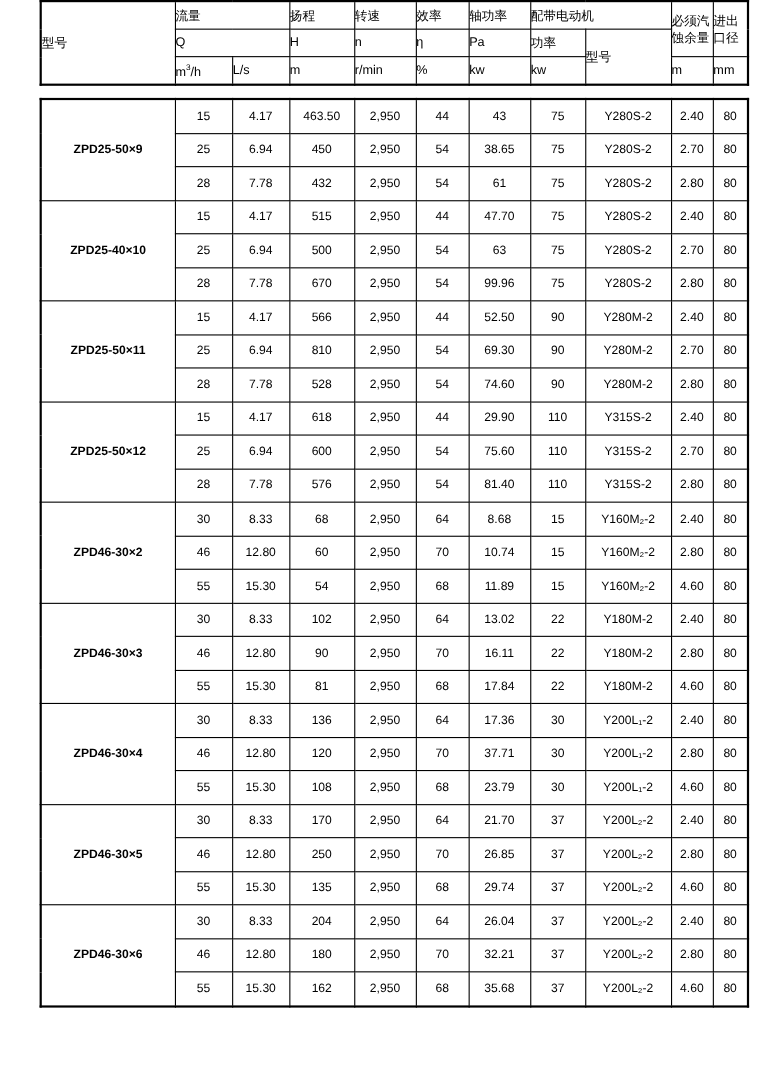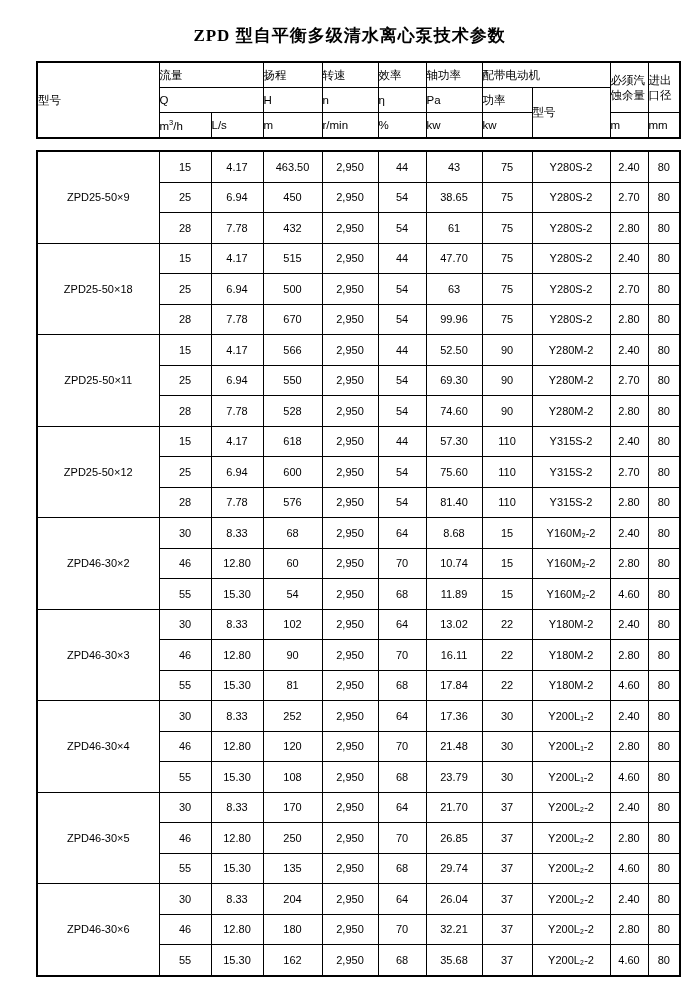--- a/index.html
+++ b/index.html
@@ -47,21 +47,21 @@
   table.data-table td {
     border: 1px solid #000;
     text-align: center;
     vertical-align: middle;
     font-size: 11px;
     padding: 0;
     height: 29.5px;
   }
   .model-cell {
     font-size: 11.5px;
-    font-weight: normal;
+    font-weight: bold;
   }
   .hdr-wrap {
     margin-bottom: 11px;
   }
   .hdr-wrap table.header-table {
     border: 2px solid #000;
   }
   table.data-table {
     border: 2px solid #000;
   }
@@ -75,21 +75,20 @@
   }
   .grp-sep td {
     border-top: 1.6px solid #000 !important;
   }
 </style>
 </head>
 <body>
 
 <div class="page">
 
-  <div class="title">ZPD 型自平衡多级清水离心泵技术参数</div>
 
   <div class="hdr-wrap">
     <table class="header-table">
       <colgroup>
         <col style="width:122px">
         <col style="width:52px">
         <col style="width:52px">
         <col style="width:59px">
         <col style="width:56px">
         <col style="width:48px">
@@ -181,21 +180,21 @@
           <td>432</td>
           <td>2,950</td>
           <td>54</td>
           <td>61</td>
           <td>75</td>
           <td>Y280S-2</td>
           <td>2.80</td>
           <td>80</td>
         </tr>
         <tr class="grp-sep">
-          <td rowspan="3" class="model-cell">ZPD25-50×18</td>
+          <td rowspan="3" class="model-cell">ZPD25-40×10</td>
           <td>15</td>
           <td>4.17</td>
           <td>515</td>
           <td>2,950</td>
           <td>44</td>
           <td>47.70</td>
           <td>75</td>
           <td>Y280S-2</td>
           <td>2.40</td>
           <td>80</td>
@@ -233,21 +232,21 @@
           <td>44</td>
           <td>52.50</td>
           <td>90</td>
           <td>Y280M-2</td>
           <td>2.40</td>
           <td>80</td>
         </tr>
         <tr>
           <td>25</td>
           <td>6.94</td>
-          <td>550</td>
+          <td>810</td>
           <td>2,950</td>
           <td>54</td>
           <td>69.30</td>
           <td>90</td>
           <td>Y280M-2</td>
           <td>2.70</td>
           <td>80</td>
         </tr>
         <tr>
           <td>28</td>
@@ -261,21 +260,21 @@
           <td>2.80</td>
           <td>80</td>
         </tr>
         <tr class="grp-sep">
           <td rowspan="3" class="model-cell">ZPD25-50×12</td>
           <td>15</td>
           <td>4.17</td>
           <td>618</td>
           <td>2,950</td>
           <td>44</td>
-          <td>57.30</td>
+          <td>29.90</td>
           <td>110</td>
           <td>Y315S-2</td>
           <td>2.40</td>
           <td>80</td>
         </tr>
         <tr>
           <td>25</td>
           <td>6.94</td>
           <td>600</td>
           <td>2,950</td>
@@ -369,36 +368,36 @@
           <td>17.84</td>
           <td>22</td>
           <td>Y180M-2</td>
           <td>4.60</td>
           <td>80</td>
         </tr>
         <tr class="grp-sep">
           <td rowspan="3" class="model-cell">ZPD46-30×4</td>
           <td>30</td>
           <td>8.33</td>
-          <td>252</td>
+          <td>136</td>
           <td>2,950</td>
           <td>64</td>
           <td>17.36</td>
           <td>30</td>
           <td>Y200L₁-2</td>
           <td>2.40</td>
           <td>80</td>
         </tr>
         <tr>
           <td>46</td>
           <td>12.80</td>
           <td>120</td>
           <td>2,950</td>
           <td>70</td>
-          <td>21.48</td>
+          <td>37.71</td>
           <td>30</td>
           <td>Y200L₁-2</td>
           <td>2.80</td>
           <td>80</td>
         </tr>
         <tr>
           <td>55</td>
           <td>15.30</td>
           <td>108</td>
           <td>2,950</td>

